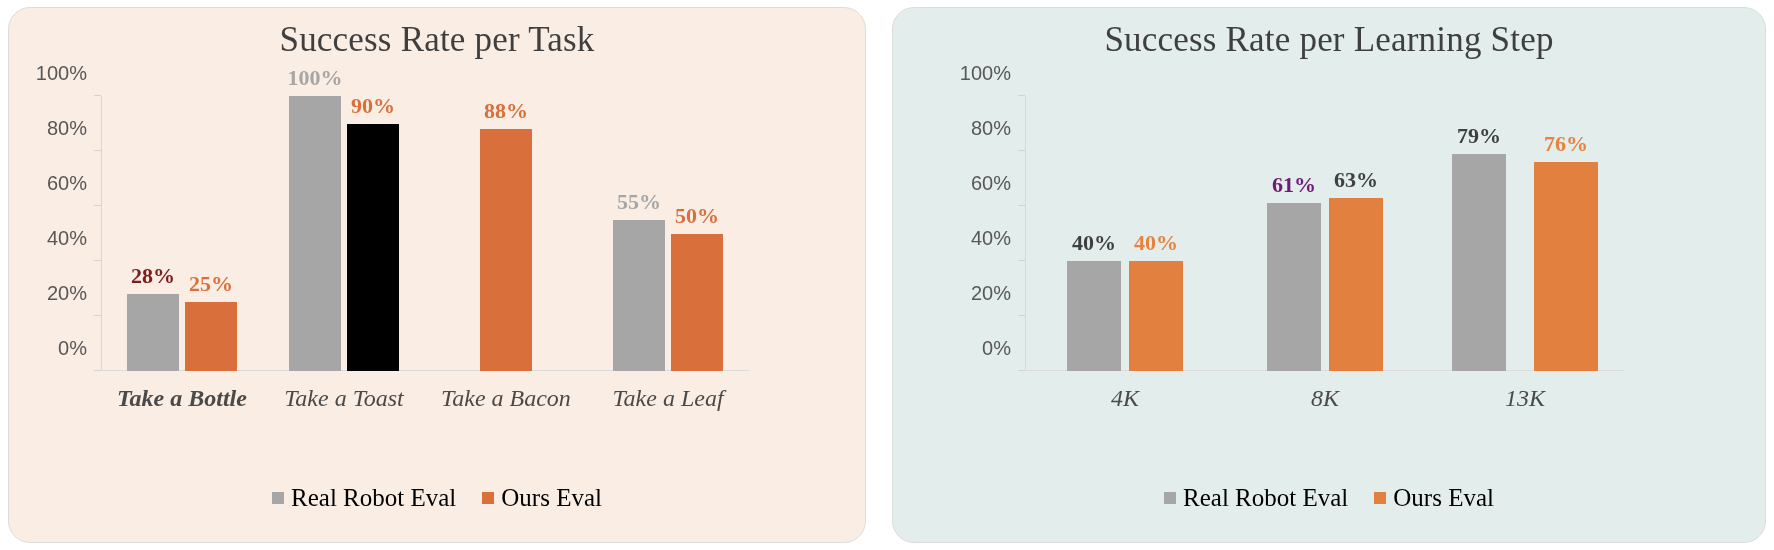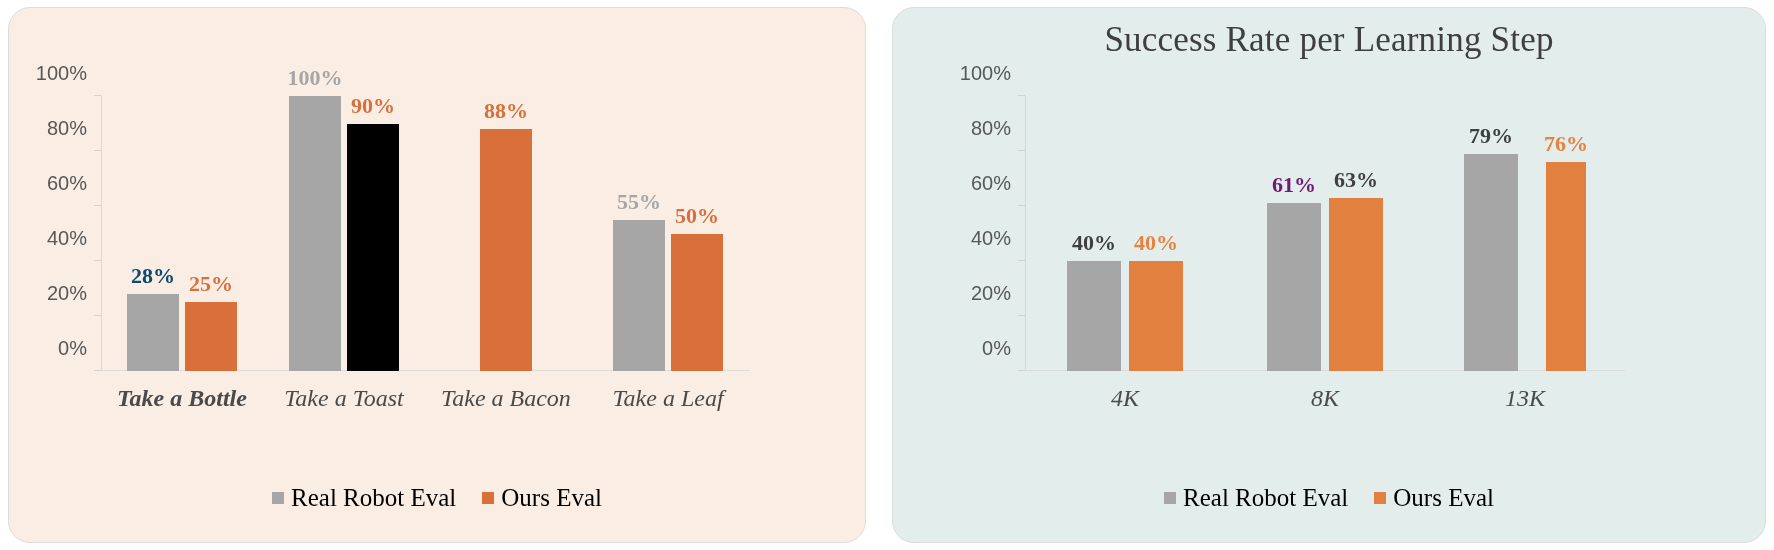--- a/index.html
+++ b/index.html
@@ -93,29 +93,30 @@
   }
   .legend .item{display:flex;align-items:center;gap:7px;}
   .legend .sw{width:12px;height:12px;display:inline-block;}
 </style>
 </head>
 <body>
 
 <div class="board">
 
   <div class="panel panel-left" style="background: rgb(250, 237, 228); border-color: rgb(220, 220, 220);">
+    <div class="chart-title" style="color: rgb(63, 63, 63);">Success Rate per Task</div>
     <div class="plot plot-left" id="plot-left">
       <div class="axis-line"></div>
       <div class="baseline"></div>
       <div id="yaxis-left"></div>
       <div class="groups" id="groups-left">
           <div class="group">
             <div class="pair" style="gap: 6px;">
               <div class="bar" style="width: 52px; height: 28%; background: rgb(166, 166, 166);">
-                <div class="dl" style="color: #0c4a6e;">28%</div>
+                <div class="dl" style="color: #7f1d1d;">28%</div>
               </div>
               <div class="bar" style="width: 52px; height: 25%; background: rgb(217, 112, 60);">
                 <div class="dl" style="color: rgb(217, 112, 60);">25%</div>
               </div>
             </div>
             <div class="xlab" style="color: rgb(74, 74, 74); font-weight: bold;">Take a Bottle</div>
           </div>
           <div class="group">
             <div class="pair" style="gap: 6px;">
               <div class="bar" style="width: 52px; height: 100%; background: rgb(166, 166, 166);">
@@ -199,21 +200,21 @@
                 <div class="dl" style="color: #404040;">63%</div>
               </div>
             </div>
             <div class="xlab" style="color: rgb(74, 74, 74);">8K</div>
           </div>
           <div class="group">
             <div class="pair" style="gap: 8px;">
               <div class="bar" style="width: 54px; height: 79%; background: rgb(166, 166, 166);">
                 <div class="dl" style="color: rgb(63, 63, 63);">79%</div>
               </div>
-              <div class="bar" style="width: 40px; height: 76%; background: rgb(226, 128, 63); margin-left: 20px;">
+              <div class="bar" style="width: 64px; height: 76%; background: rgb(226, 128, 63); margin-left: 20px;">
                 <div class="dl" style="color: rgb(232, 131, 63);">76%</div>
               </div>
             </div>
             <div class="xlab" style="color: rgb(74, 74, 74);">13K</div>
           </div>
         </div>
     <div class="tick" style="bottom: 0%;"></div>
         <div class="ylab" style="bottom: 0%; color: rgb(88, 88, 88);">0%</div>
         <div class="tick" style="bottom: 20%;"></div>
         <div class="ylab" style="bottom: 20%; color: rgb(88, 88, 88);">20%</div>

